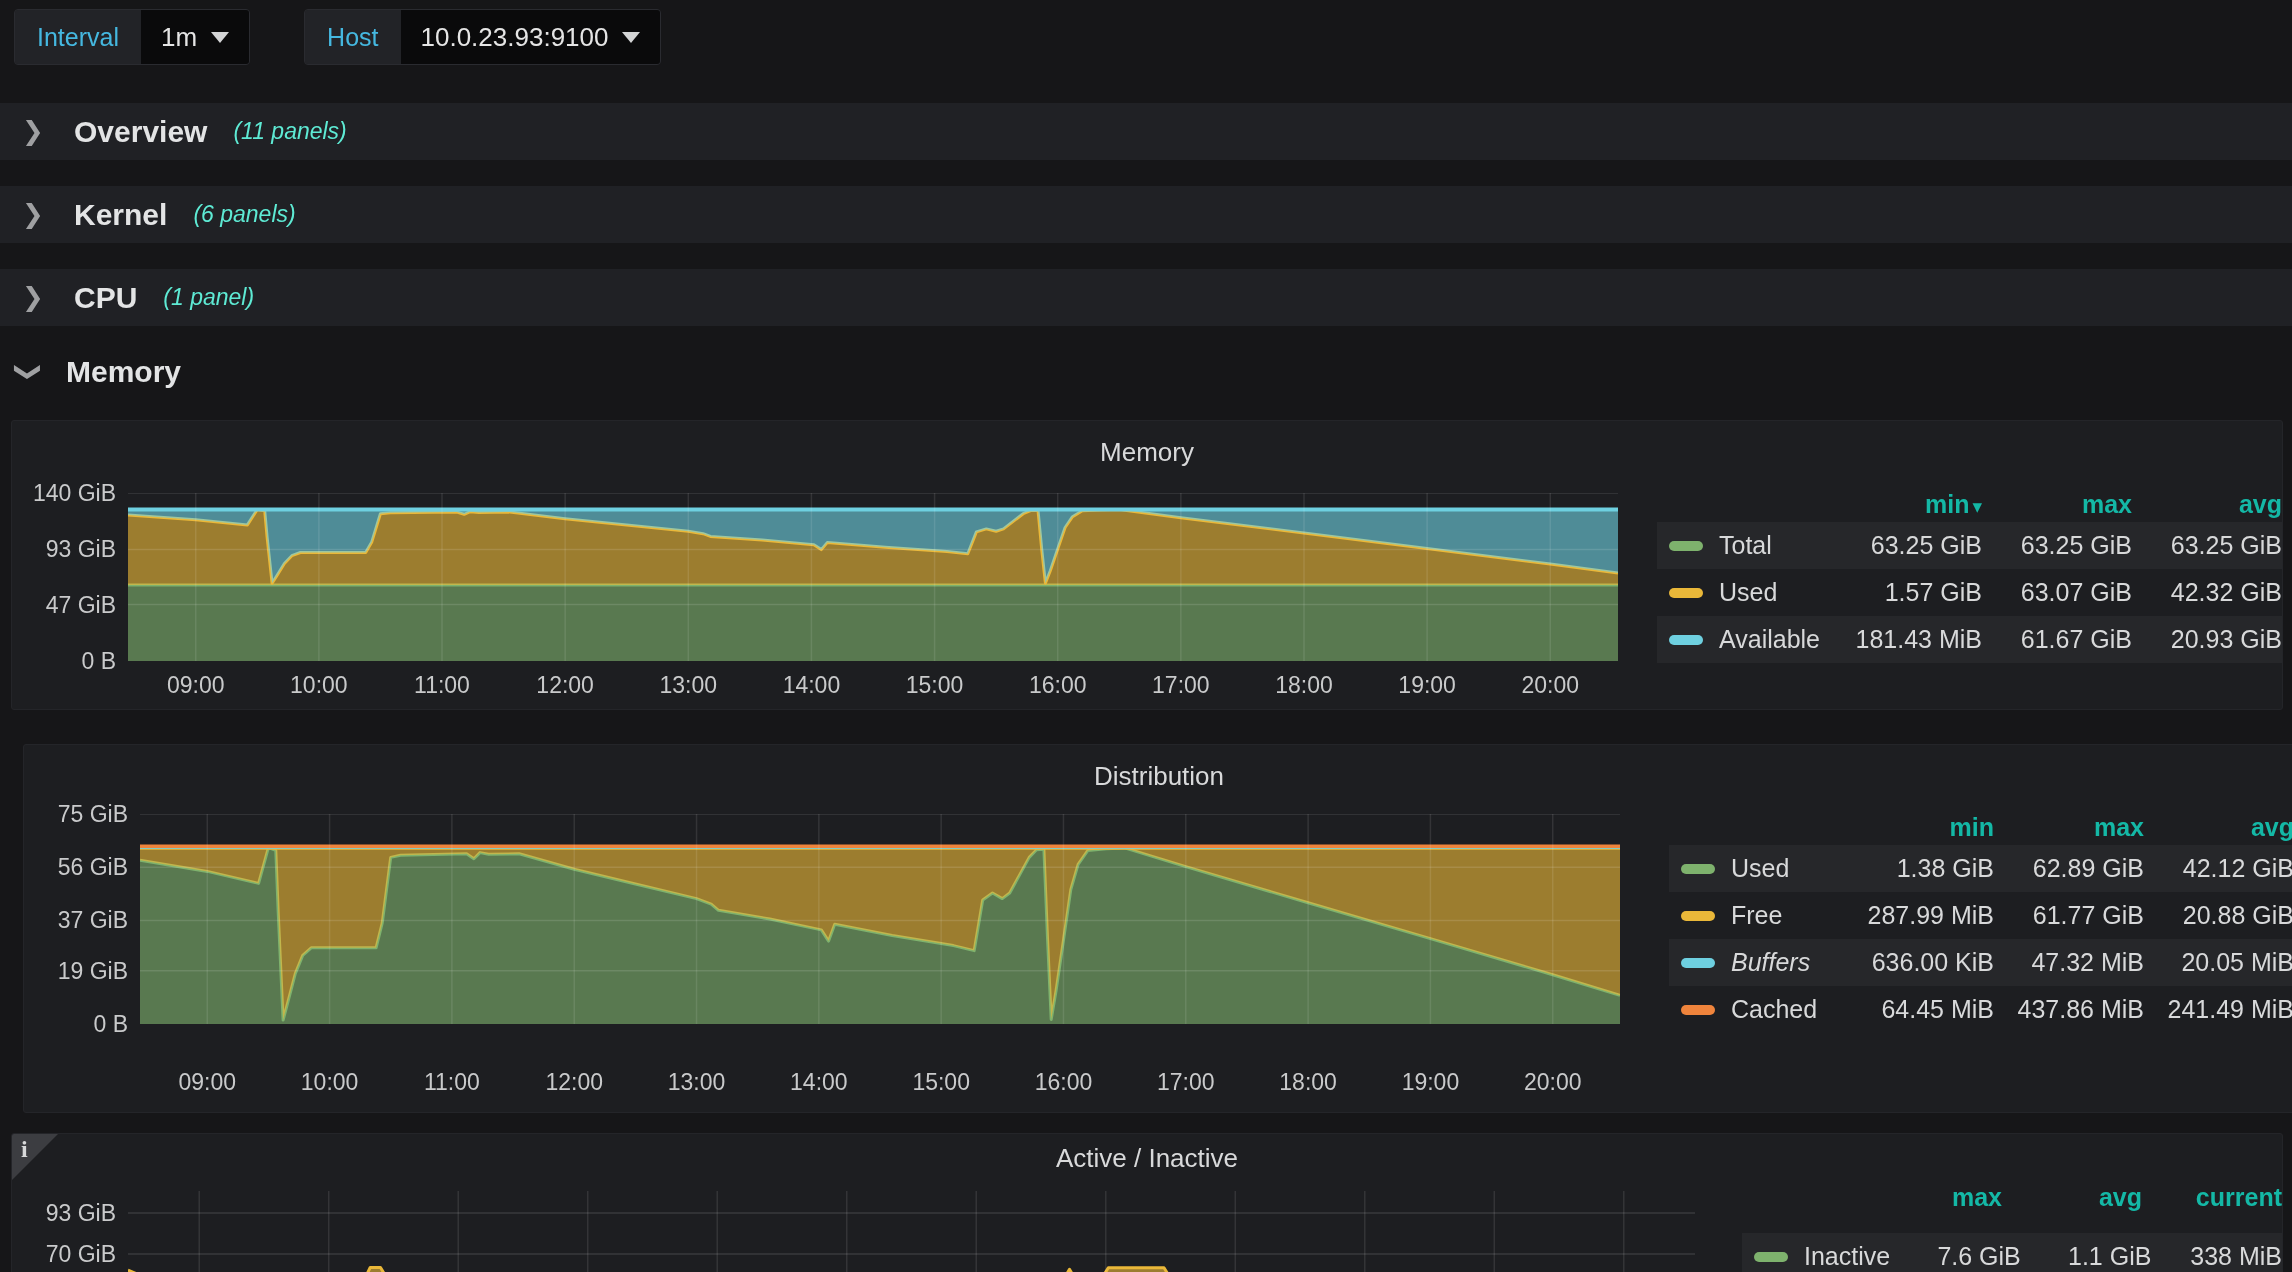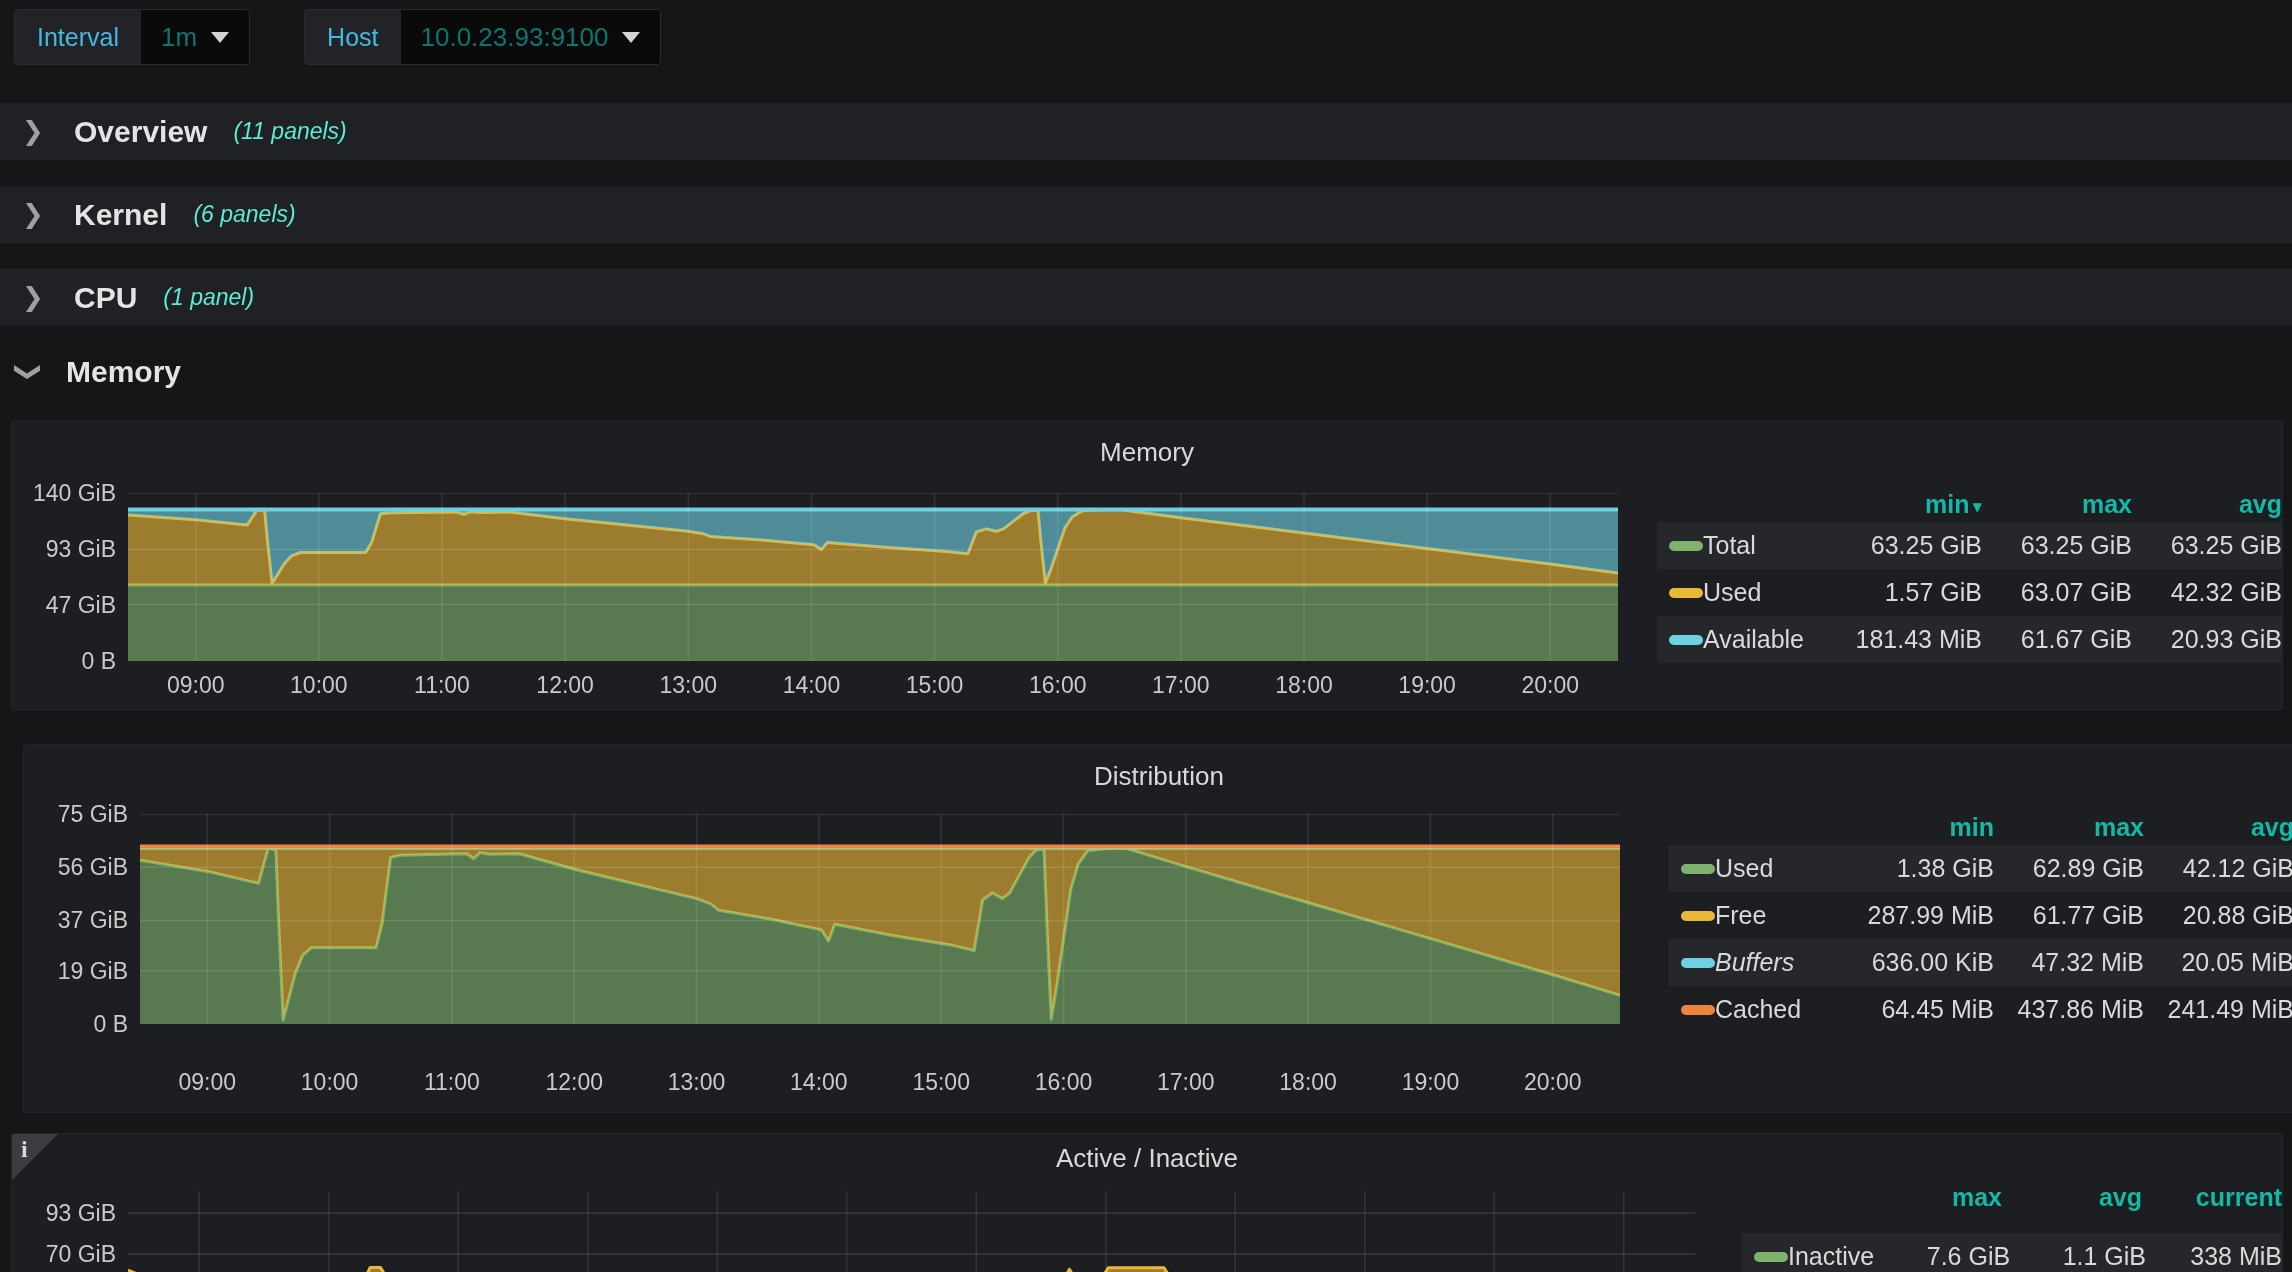--- a/index.html
+++ b/index.html
@@ -6,21 +6,21 @@
   #root{
     position:relative;width:2292px;height:1272px;overflow:hidden;
     background:#161618;
     font-family:"Liberation Sans","DejaVu Sans",sans-serif;
     color:#d8d9da;
   }
   
   .toolbar{position:absolute;left:14px;top:9px;height:54px;display:flex;gap:54px;}
   .var-control{display:flex;height:54px;border:1px solid #2a2b30;border-radius:4px;overflow:hidden;background:#222327;}
   .var-label{display:flex;align-items:center;padding:0 22px;color:#45b8e0;font-size:25px;font-weight:500;background:#222327;}
-  .var-value{display:flex;align-items:center;gap:14px;padding:0 20px;background:#0a0a0b;color:#0f766e;font-size:26px;font-weight:500;cursor:pointer;}
+  .var-value{display:flex;align-items:center;gap:14px;padding:0 20px;background:#0a0a0b;color:#e5e5e5;font-size:26px;font-weight:500;cursor:pointer;}
   .caret-down{width:0;height:0;border-left:9px solid transparent;border-right:9px solid transparent;border-top:11px solid #d4d5d6;display:inline-block;}
   
   .dash-row{position:absolute;left:0;width:2292px;height:57px;background:#202125;display:flex;align-items:center;cursor:pointer;}
   .dash-row.expanded{background:transparent;}
   .row-chevron{color:#9fa0a2;font-size:26px;margin-left:22px;width:26px;display:inline-block;}
   .row-chevron.open{transform:rotate(90deg);transform-origin:50% 55%;}
   .row-title{font-size:30px;font-weight:bold;color:#e3e4e5;margin-left:26px;}
   .row-count{font-size:23px;font-style:italic;color:#5eead4;margin-left:26px;}
   
   .panel{position:absolute;background:#1d1e21;border:1px solid #242529;border-radius:3px;}
@@ -29,21 +29,21 @@
   .xlabels{position:absolute;height:32px;}
   .xtick{position:absolute;top:0;width:130px;margin-left:-65px;text-align:center;font-size:23px;color:#c9cacb;line-height:32px;white-space:nowrap;}
   .ylabels{position:absolute;left:0;width:104px;}
   .ytick{position:absolute;right:0;width:104px;height:30px;margin-top:-15px;line-height:30px;text-align:right;font-size:23px;color:#c9cacb;white-space:nowrap;}
   
   .legend{position:absolute;font-size:25px;}
   .lg-row{display:flex;align-items:center;height:47px;}
   .lg-row.striped{background:rgba(255,255,255,0.045);}
   .lg-hdr{height:36px;font-weight:bold;color:#14b8a6;}
   .legend.lg-gap .lg-hdr{margin-bottom:18px;}
-  .lg-name{flex:1;display:flex;align-items:center;padding-left:12px;white-space:nowrap;}
+  .lg-name{flex:1;display:flex;align-items:center;padding-left:12px;gap:16px;white-space:nowrap;}
   .lg-val{width:150px;text-align:right;white-space:nowrap;}
   .legend.narrow .lg-val{width:140px;}
   .swatch{display:inline-block;width:34px;height:10px;border-radius:5px;cursor:pointer;}
   .sort-caret{font-size:19px;margin-left:3px;}
   
   .info-corner{position:absolute;left:0;top:0;width:0;height:0;border-top:46px solid #3c3d41;border-right:46px solid transparent;cursor:pointer;}
   .info-corner .i-glyph{position:absolute;left:9px;top:-44px;font-size:24px;font-weight:bold;color:#d8d9da;font-family:"Liberation Serif","DejaVu Serif",serif;}
 </style>
 </head>
 <body>

